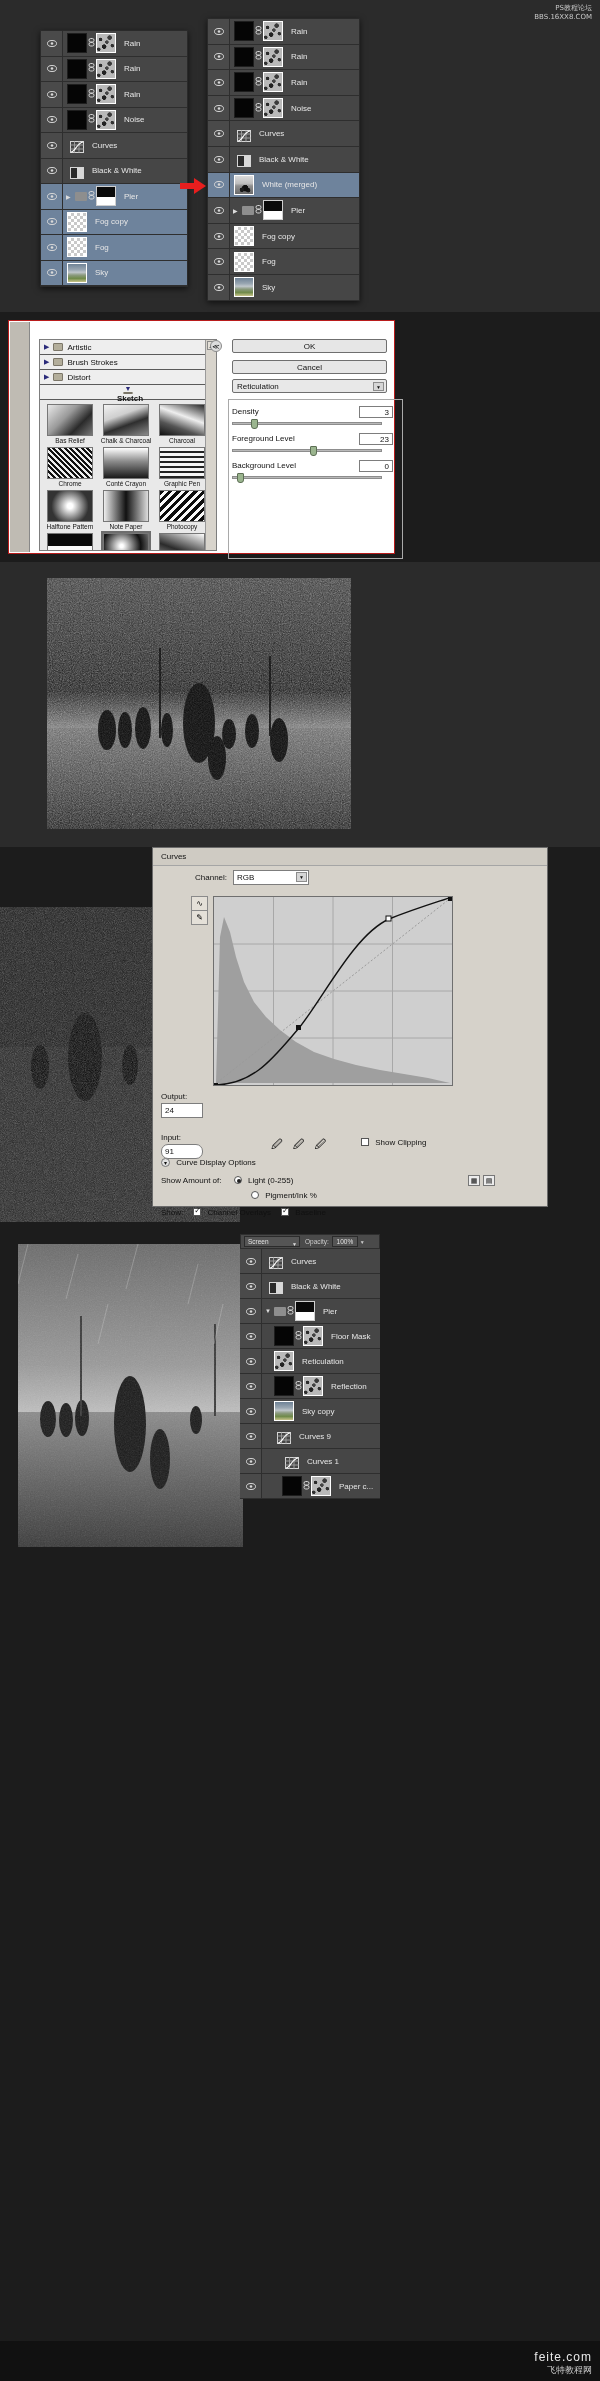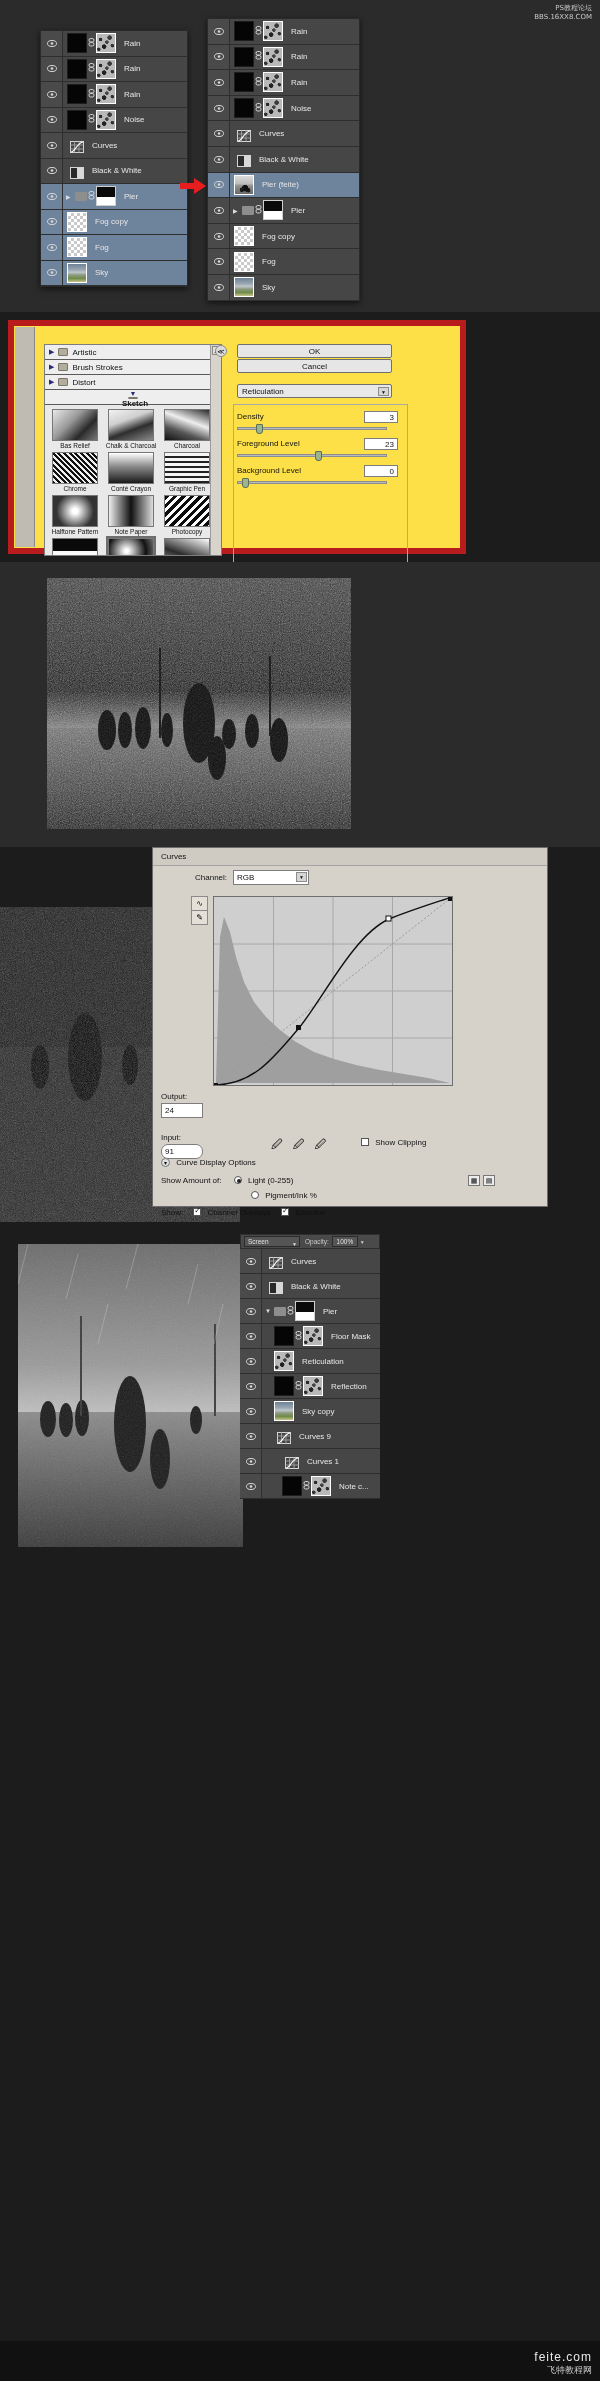--- a/index.html
+++ b/index.html
@@ -64,39 +64,39 @@
   .thumb.groupmask { background:linear-gradient(#0a0a0a 0%, #0a0a0a 55%, #fff 55%, #fff 100%); border-color:#cfcfcf;}
   .linkico { width:9px; text-align:center; color:#d6d6d6; font-size:8px; flex:none; }
   .lname { margin-left:8px; color:#e6e6e6; font-size:8px; white-space:nowrap; }
   .adjico { width:14px; height:12px; margin-left:7px; flex:none; }
   .tri { width:7px; color:#dcdcdc; font-size:6px; margin-left:3px; flex:none; }
   .folder { width:12px; height:9px; background:#8e8e8e; border-radius:1px; margin-left:2px; flex:none; }
   .arrowRed { position:absolute; left:180px; top:178px; width:26px; height:16px; }
 
   
   #sec2 { left:0; top:312px; width:600px; height:250px; background:#1c1c1c; }
-  .fg { position:absolute; left:8px; top:8px; width:458px; height:234px;
-        background:#fde047; border:6px solid #b91c1c; }
+  .fg { position:absolute; left:8px; top:8px; width:387px; height:234px;
+        background:#ffffff; border:1px solid #b91c1c; }
   .fgLeftStrip{ position:absolute;left:1px;top:1px;width:20px;bottom:1px;background:#bfbbb3;border-right:1px solid #888;}
   .fgList { position:absolute; left:30px; top:18px; width:178px; height:212px;
             background:#e9e9e9; border:1px solid #7d7d7d; overflow:hidden; }
   .catrow { height:15px; display:flex; align-items:center; border-bottom:1px solid #5a5a5a;
             font-size:8px; color:#111; padding-left:4px; background:#eee; }
   .catrow.open { font-weight:bold;flex-direction:column; }
   .cattri { color:#2b2b7a; font-size:7px; margin-right:4px; }
   .catfolder{ width:10px;height:8px;background:#b3ae9b;border:1px solid #7b7668;margin-right:4px;border-radius:1px;}
   .fgGrid { display:flex; flex-wrap:wrap; padding:3px 2px; }
   .fgCell { width:56px; text-align:center; margin:1px 0; }
   .fgCell.active .fgThumb { outline:2px solid #6d6d6d; }
   .fgThumb { width:46px; height:32px; margin:0 auto; border:1px solid #777; }
   .fgLabel { font-size:6.5px; color:#111; margin-top:1px; line-height:8px; }
   .fgScroll { position:absolute; right:0; top:0; width:11px; height:100%; background:#d8d4cc; border-left:1px solid #9a9a9a;}
   .fgRight { position:absolute; left:215px; top:18px; width:165px; }
   .fgBtn { width:155px; height:14px; background:#e6e6e6; border:1px solid #6f6f6f;
-           font-size:8px; color:#111; text-align:center; line-height:13px; margin-bottom:1px;
+           font-size:8px; color:#111; text-align:center; line-height:13px; margin-bottom:7px;
            border-radius:2px; margin-left:8px; }
   .fgCollapse{ position:absolute; left:-14px; top:1px; width:12px;height:12px;border:1px solid #8a8a8a;
                border-radius:50%; background:#ddd; font-size:7px; text-align:center; line-height:11px;}
   .fgSelect { position:absolute; left:8px; top:40px; width:155px; height:14px; background:#e8e8e8;
               border:1px solid #6f6f6f; font-size:8px; color:#111; line-height:13px; padding-left:4px; border-radius:2px;}
   .fgSelect .caret{ position:absolute; right:2px; top:2px; width:11px; height:9px; background:#d6d6d6;
               border:1px solid #8c8c8c; font-size:5px; text-align:center; line-height:8px;}
   .sliderBlock { position:absolute; left:8px; width:165px; }
   .slLabel { font-size:8px; color:#111; }
   .slVal { position:absolute; right:4px; top:-1px; width:34px; height:12px; background:#fff;
@@ -437,21 +437,21 @@
       </div>
       <div style="height: 25.6px;">
         <div class="lrow sel">
           <div class="eyecol">
             <svg width="10" height="7" viewBox="0 0 10 7">
               <ellipse cx="5" cy="3.5" rx="4.5" ry="3" fill="none" stroke="#d8d8d8" stroke-width="1"></ellipse>
               <circle cx="5" cy="3.5" r="1.3" fill="#d8d8d8"></circle>
             </svg>
           </div>
           <span class="thumb pier"></span>
-          <span class="lname">Pier (feite)</span>
+          <span class="lname">White (merged)</span>
         </div>
       </div>
       <div style="height: 25.6px;">
         <div class="lrow">
           <div class="eyecol">
             <svg width="10" height="7" viewBox="0 0 10 7">
               <ellipse cx="5" cy="3.5" rx="4.5" ry="3" fill="none" stroke="#d8d8d8" stroke-width="1"></ellipse>
               <circle cx="5" cy="3.5" r="1.3" fill="#d8d8d8"></circle>
             </svg>
           </div>
@@ -996,21 +996,21 @@
                 <circle cx="5" cy="3.5" r="1.3" fill="#d8d8d8"></circle>
               </svg>
             </div>
             <span style="width: 16px; flex: 0 0 auto;"></span>
             <span class="thumb black"></span>
             <span class="linkico"><svg width="7" height="9" viewBox="0 0 7 9">
                 <rect x="1" y="0.5" width="5" height="3.5" rx="1.7" fill="none" stroke="#d6d6d6"></rect>
                 <rect x="1" y="4.5" width="5" height="3.5" rx="1.7" fill="none" stroke="#d6d6d6"></rect>
               </svg></span>
             <span class="thumb noise" style="margin-left: 0px;"></span>
-            <span class="lname">Note c...</span>
+            <span class="lname">Paper c...</span>
           </div>
         </div>
       </div>
   </div>
 
   <div class="ftr">
     <div class="ftrBox">
       <div class="ftrTop">feite.com</div>
       <div class="ftrBot">飞特教程网</div>
     </div>

